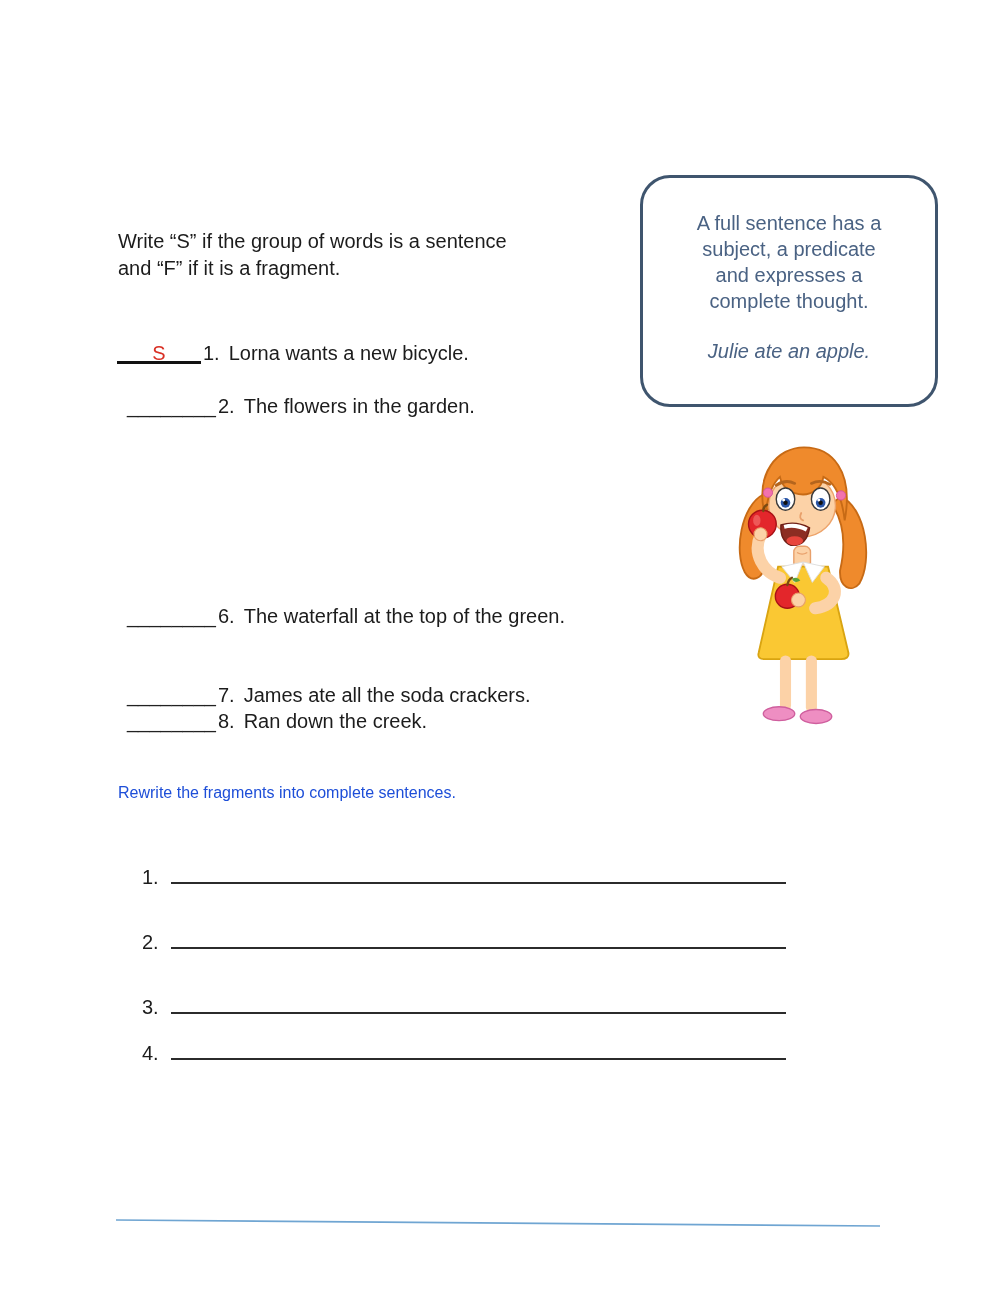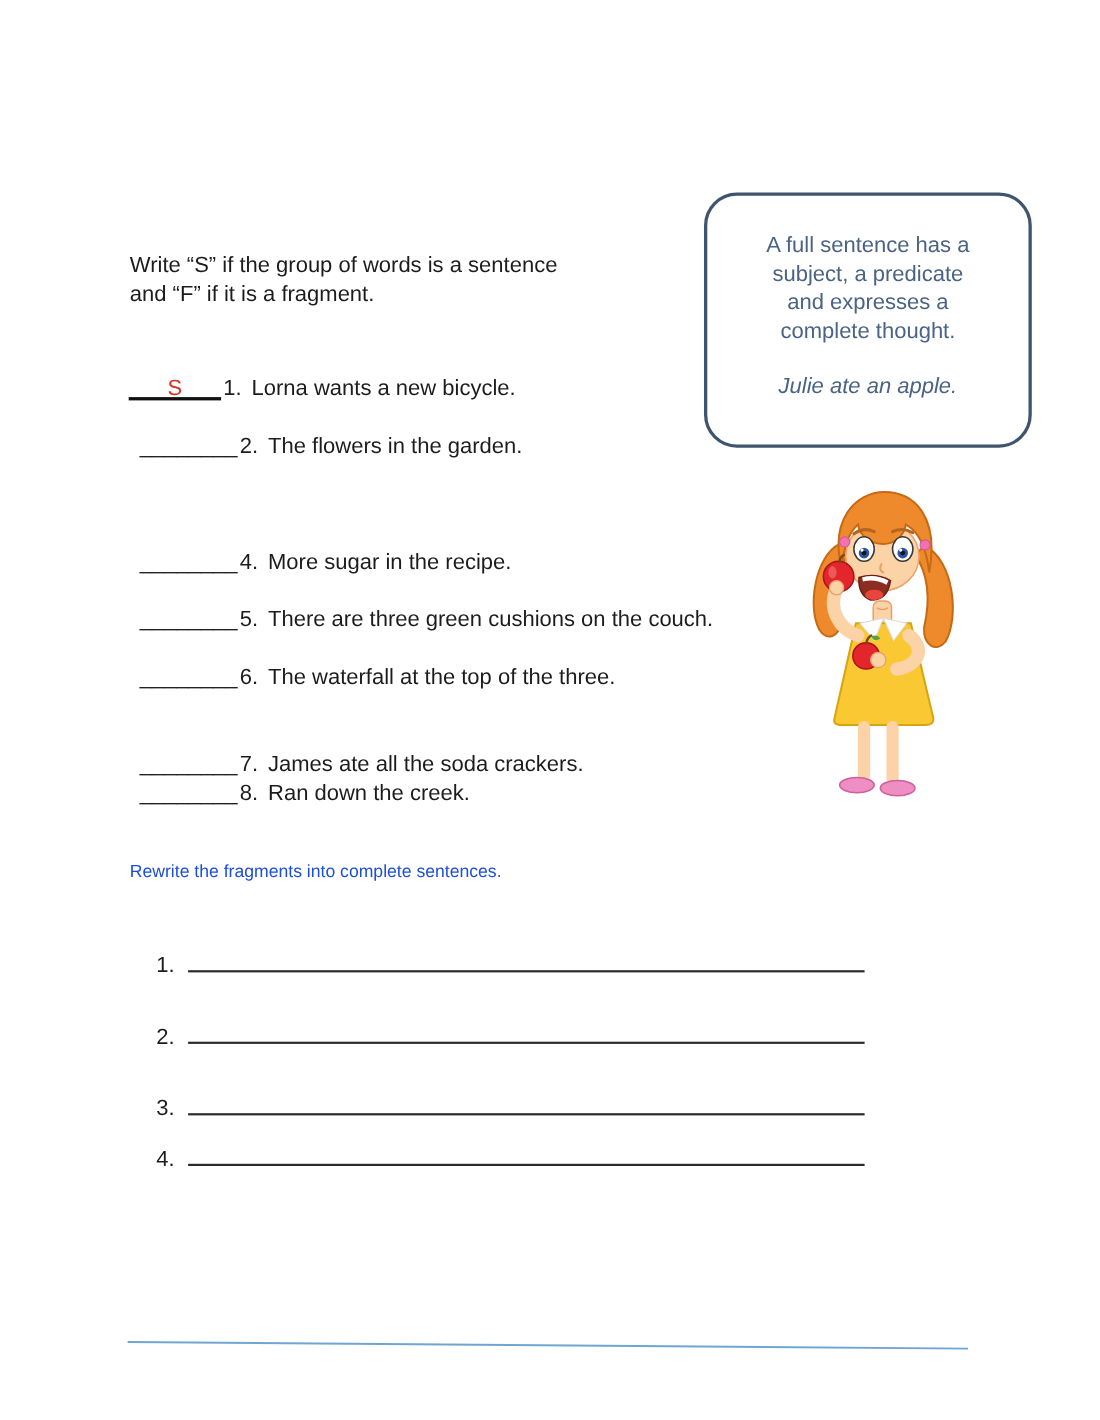--- a/index.html
+++ b/index.html
@@ -84,28 +84,22 @@
     <div>and “F” if it is a fragment.</div>
   </div>
 
   <div class="abs item-row" style="top:340px">
     <span class="blank-line"><span class="answer">S</span></span><span class="item-num">1.</span><span class="item-text">Lorna wants a new bicycle.</span>
   </div>
 
   <div class="abs item-row" style="top:393px">
     <span class="blank-underscores">________</span><span class="item-num">2.</span><span class="item-text">The flowers in the garden.</span>
   </div>
-  <div class="abs item-row" style="top:498px">
-    <span class="blank-underscores">________</span><span class="item-num">4.</span><span class="item-text">More sugar in the recipe.</span>
-  </div>
-  <div class="abs item-row" style="top:550px">
-    <span class="blank-underscores">________</span><span class="item-num">5.</span><span class="item-text">There are three green cushions on the couch.</span>
-  </div>
   <div class="abs item-row" style="top:603px">
-    <span class="blank-underscores">________</span><span class="item-num">6.</span><span class="item-text">The waterfall at the top of the three.</span>
+    <span class="blank-underscores">________</span><span class="item-num">6.</span><span class="item-text">The waterfall at the top of the green.</span>
   </div>
   <div class="abs item-row" style="top:682px">
     <span class="blank-underscores">________</span><span class="item-num">7.</span><span class="item-text">James ate all the soda crackers.</span>
   </div>
   <div class="abs item-row" style="top:708px">
     <span class="blank-underscores">________</span><span class="item-num">8.</span><span class="item-text">Ran down the creek.</span>
   </div>
 
   <svg class="abs girl-svg" width="148" height="310" viewBox="0 0 160 320">
 

